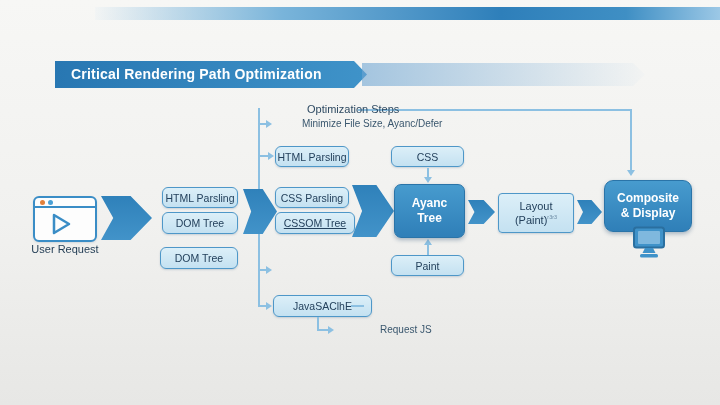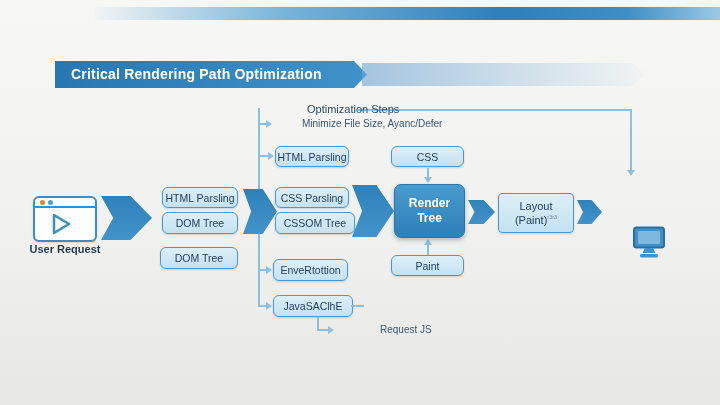--- a/index.html
+++ b/index.html
@@ -52,21 +52,21 @@
   .note-bold{font-weight:bold; font-size:11px; color:#1f3a52;}
 
   
   #browser{left:33px; top:196px; width:64px; height:46px; background:#fdfdfd;
     border:2px solid #3a8dc6; border-radius:6px; box-sizing:border-box; z-index:2;
     box-shadow:0 1px 2px rgba(40,80,120,.15);}
   #browser-top{position:absolute; left:0; top:0; width:100%; height:10px;
     border-bottom:2px solid #3a8dc6; box-sizing:border-box;}
   .dot{position:absolute; width:5px; height:5px; border-radius:50%; top:2px;}
   #user-label{left:25px; top:243px; width:80px; text-align:center; font-size:11px;
-    font-weight:bold; color:#1f3a52; z-index:2;}
+    font-weight:normal; color:#1f3a52; z-index:2;}
 
   #layout-box{left:498px; top:193px; width:76px; height:40px; border-radius:4px;
     flex-direction:column; font-size:11px; line-height:1.3;}
   .tiny-note{font-size:5.5px; color:#6b8aa3; vertical-align:super;}
 
   #monitor{left:627px; top:226px; z-index:4;}
 </style>
 </head>
 <body>
 
@@ -93,42 +93,45 @@
   <div class="chev" style="left:352px; top:185px; width:42px; height:52px;"></div>
   <div class="chev" style="left:468px; top:200px; width:27px; height:24px;"></div>
   <div class="chev" style="left:577px; top:200px; width:25px; height:24px;"></div>
 
   <div class="box" style="left:162px; top:187px; width:76px; height:21px;">HTML Parsling</div>
   <div class="box" style="left:162px; top:212px; width:76px; height:22px;">DOM Tree</div>
   <div class="box" style="left:160px; top:247px; width:78px; height:22px;">DOM Tree</div>
 
   <div class="box" style="left:275px; top:146px; width:74px; height:21px;">HTML Parsling</div>
   <div class="box" style="left:275px; top:187px; width:74px; height:21px;text-align:center;">CSS Parsling</div>
-  <div class="box" style="left:275px; top:212px; width:80px; height:22px;">CSSOM Tree</div>
-  <div class="box" style="left:273px; top:259px; width:75px; height:22px;">EnveRtottion</div>
-  <div class="box" style="left:273px; top:295px; width:80px; height:22px;">JavaSAClhE</div>
+  <div class="box" style="left:275px; top:212px; width:80px; height:22px;text-decoration:underline;">CSSOM Tree</div>
+  <div class="box" style="left:273px; top:295px; width:99px; height:22px;">JavaSAClhE</div>
 
   <div class="box" style="left:391px; top:146px; width:73px; height:21px;">CSS</div>
   <div class="dark" style="left:394px; top:184px; width:69px; height:52px;">
-    <span>Render</span>
+    <span>Ayanc</span>
     <span>Tree</span>
   </div>
   <div class="box" style="left:391px; top:255px; width:73px; height:21px;">Paint</div>
 
   <div class="vline" style="left:427px; top:168px; height:9px;"></div>
   <div class="arr-d" style="left:424px; top:177px;"></div>
 
   <div class="arr-u" style="left:424px; top:239px;"></div>
   <div class="vline" style="left:427px; top:245px; height:10px;"></div>
 
   <div class="box" id="layout-box">
     <span>Layout</span>
     <span><span>(Paint)</span><span class="tiny-note">r3r3</span></span>
   </div>
 
+  <div class="dark" style="left:604px; top:180px; width:86px; height:50px; border-radius:9px;">
+    <span>Composite</span>
+    <span>&amp; Display</span>
+  </div>
 
   <svg class="abs" id="monitor" width="44" height="36" viewBox="0 0 44 36">
     <rect x="7" y="1.5" width="30" height="20" rx="2.5" fill="#3f92c9" stroke="#2a6f9f" stroke-width="2"></rect>
     <rect x="11" y="5" width="22" height="13" rx="1" fill="#7fb8de"></rect>
     <path d="M18 22 L26 22 L28.5 27 L15.5 27 Z" fill="#3f92c9"></path>
     <rect x="13" y="28" width="18" height="3.5" rx="1.5" fill="#3f92c9"></rect>
   </svg>
 
   <div class="vline" style="left:258px; top:108px; height:198px;"></div>
 

